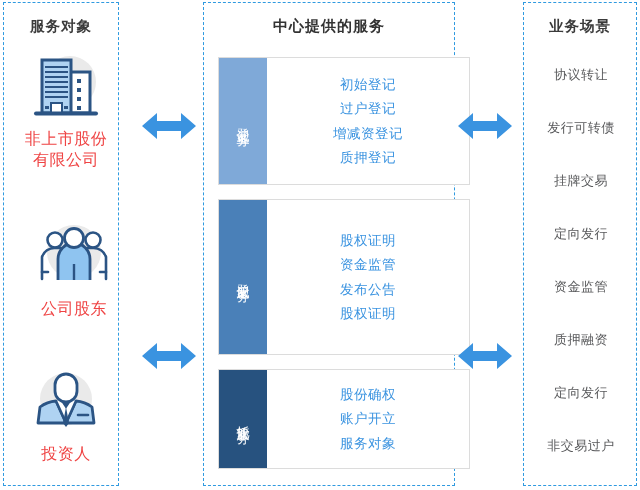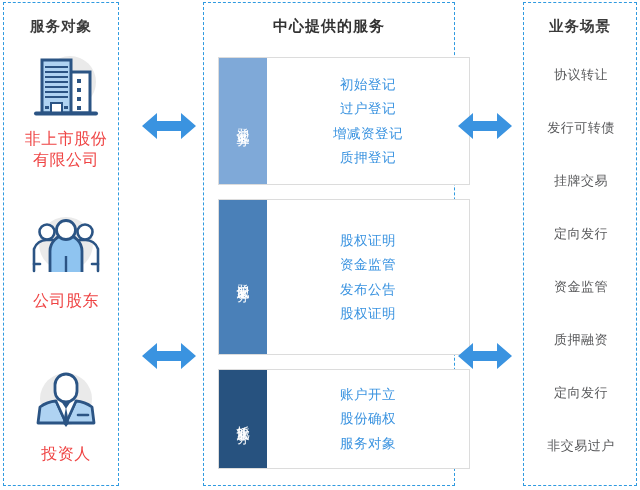--- a/index.html
+++ b/index.html
@@ -46,21 +46,21 @@
   .panel-center .panel-title { font-size: 15px; font-weight: bold; color: #333; }
 
   
   .audience {
     position: absolute;
     left: 0;
     width: 132px;
     text-align: center;
   }
   .aud-1 { top: 50px; }
-  .aud-2 { top: 212px; }
+  .aud-2 { top: 220px; padding-left: 8px; }
   .aud-3 { top: 365px; }
 
   .aud-icon {
     position: relative;
     width: 88px;
     height: 72px;
     margin: 0 auto 6px auto;
   }
   .aud-icon svg { display: block; width: 88px; height: 72px; }
 
@@ -257,22 +257,22 @@
       <div class="svc-item">股权证明</div>
       <div class="svc-item">资金监管</div>
       <div class="svc-item">发布公告</div>
       <div class="svc-item">股权证明</div>
     </div>
   </div>
 
   <div class="svc-card svc-card-3">
     <div class="svc-tab" style="background: rgb(39, 82, 127);">托管服务</div>
     <div class="svc-items">
+      <div class="svc-item">股份确权</div>
       <div class="svc-item">账户开立</div>
-      <div class="svc-item">股份确权</div>
       <div class="svc-item">服务对象</div>
     </div>
   </div>
 
   <div class="arrow arrow-r1">
     <svg viewBox="0 0 54 32" xmlns="http://www.w3.org/2000/svg">
       <path d="M0 16 L15 3 L15 11 L39 11 L39 3 L54 16 L39 29 L39 21 L15 21 L15 29 Z" fill="#3a93e0"></path>
     </svg>
   </div>
   <div class="arrow arrow-r2">

